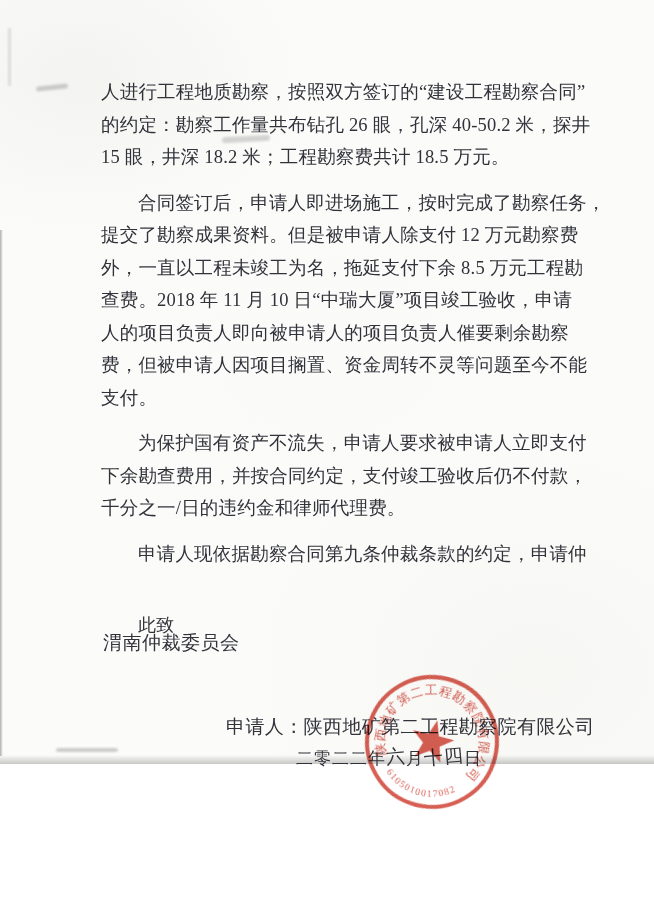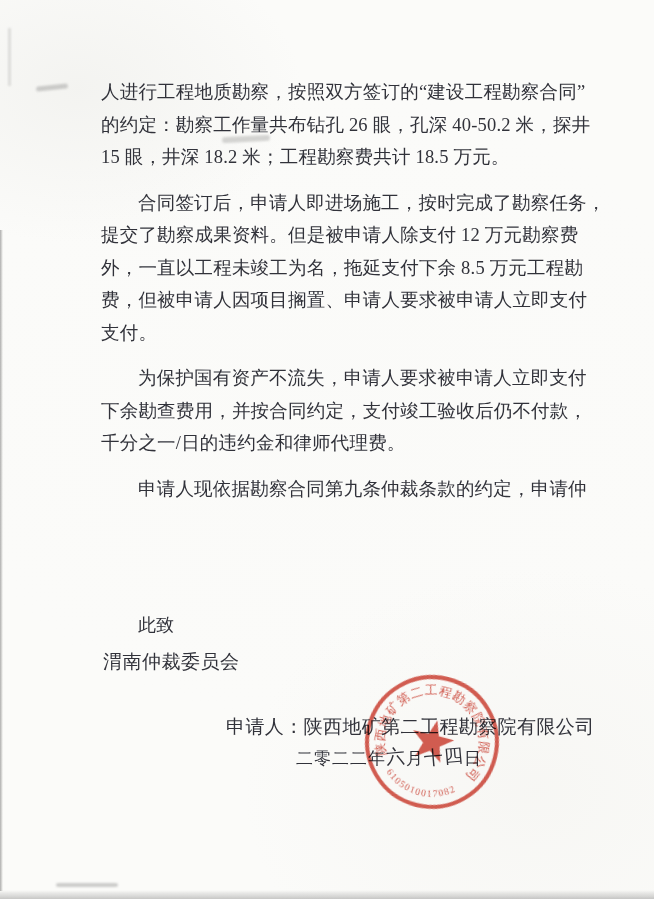--- a/index.html
+++ b/index.html
@@ -2,21 +2,21 @@
 <html><head>
 <meta charset="utf-8">
 <style>
   html,body { margin:0; padding:0; }
   body {
     width:654px; height:899px; overflow:hidden;
     background:#ffffff;
     font-family:"Liberation Serif","DejaVu Serif",serif;
   }
   .page {
-    position:absolute; left:0; top:0; width:654px; height:899px;
+    position:absolute; left:0; top:0; width:654px; height:764px;
     background:
       radial-gradient(ellipse 320px 220px at 12% 10%, rgba(212,212,206,0.20), transparent 70%),
       radial-gradient(ellipse 420px 320px at 82% 88%, rgba(226,224,216,0.16), transparent 70%),
       radial-gradient(ellipse 500px 400px at 50% 45%, rgba(250,250,248,0.6), transparent 80%),
       #fbfbf9;
     color:#31323a;
   }
   
   .edge-left {
     position:absolute; left:0; top:230px; bottom:8px; width:3px;
@@ -49,21 +49,21 @@
     text-align:justify; text-align-last:justify;
   }
   .line.e { text-align-last:left; }
   .line.ind { text-indent:37px; margin-top:13px; }
 
   .salute {
     position:absolute; left:101px; top:609px; width:468px;
     font-size:18px; line-height:32px; padding-left:37px; box-sizing:border-box;
   }
   .committee {
-    position:absolute; left:103px; top:646px; width:468px;
+    position:absolute; left:103px; top:627px; width:468px;
     font-size:19px; line-height:32px; letter-spacing:0.5px;
   }
 
   .applicant-line {
     position:absolute; left:226px; top:715px;
     font-size:19px; line-height:23px; letter-spacing:0.4px; white-space:nowrap;
   }
   .date-line {
     position:absolute; left:296px; top:747px;
     font-size:17px; line-height:21px; letter-spacing:1px; white-space:nowrap;
@@ -94,21 +94,23 @@
   <div class="smudge2"></div>
   <div class="smudge3"></div>
 
   <div class="doc-body">
     <div class="line j">人进行工程地质勘察，按照双方签订的“建设工程勘察合同”</div>
     <div class="line j">的约定：勘察工作量共布钻孔 26 眼，孔深 40-50.2 米，探井</div>
     <div class="line e">15 眼，井深 18.2 米；工程勘察费共计 18.5 万元。</div>
     <div class="line j ind">合同签订后，申请人即进场施工，按时完成了勘察任务，</div>
     <div class="line j">提交了勘察成果资料。但是被申请人除支付 12 万元勘察费</div>
     <div class="line j">外，一直以工程未竣工为名，拖延支付下余 8.5 万元工程勘</div>
-    <div class="line j">费，但被申请人因项目搁置、申请人要求被申请人立即支付</div>
+    <div class="line j">查费。2018 年 11 月 10 日“中瑞大厦”项目竣工验收，申请</div>
+    <div class="line j">人的项目负责人即向被申请人的项目负责人催要剩余勘察</div>
+    <div class="line j">费，但被申请人因项目搁置、资金周转不灵等问题至今不能</div>
     <div class="line e">支付。</div>
     <div class="line j ind">为保护国有资产不流失，申请人要求被申请人立即支付</div>
     <div class="line j">下余勘查费用，并按合同约定，支付竣工验收后仍不付款，</div>
     <div class="line e">千分之一/日的违约金和律师代理费。</div>
     <div class="line j ind">申请人现依据勘察合同第九条仲裁条款的约定，申请仲</div>
   </div>
 
   <div class="salute">此致</div>
   <div class="committee">渭南仲裁委员会</div>
 

